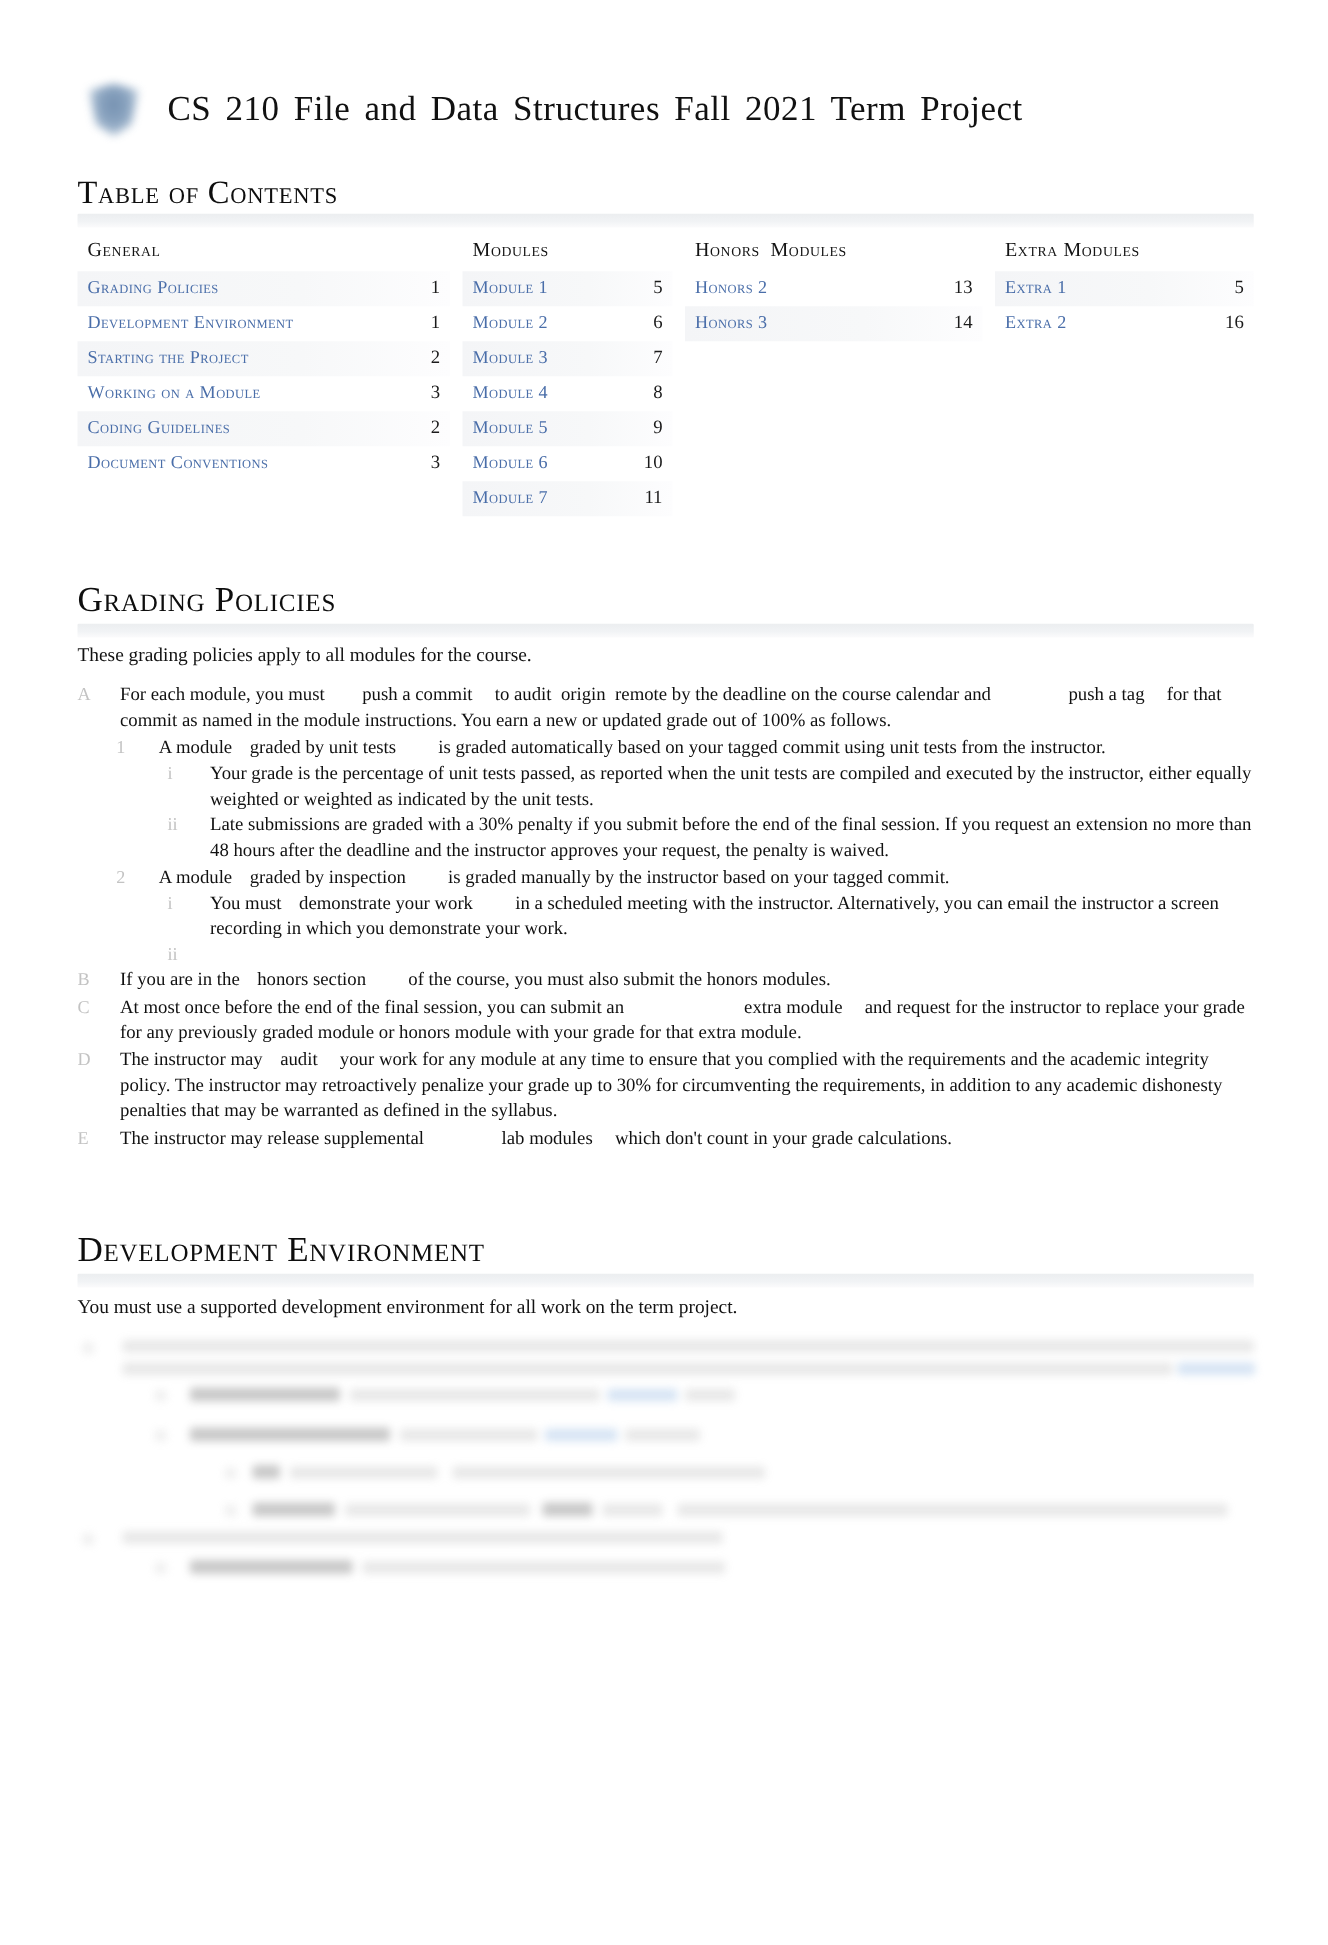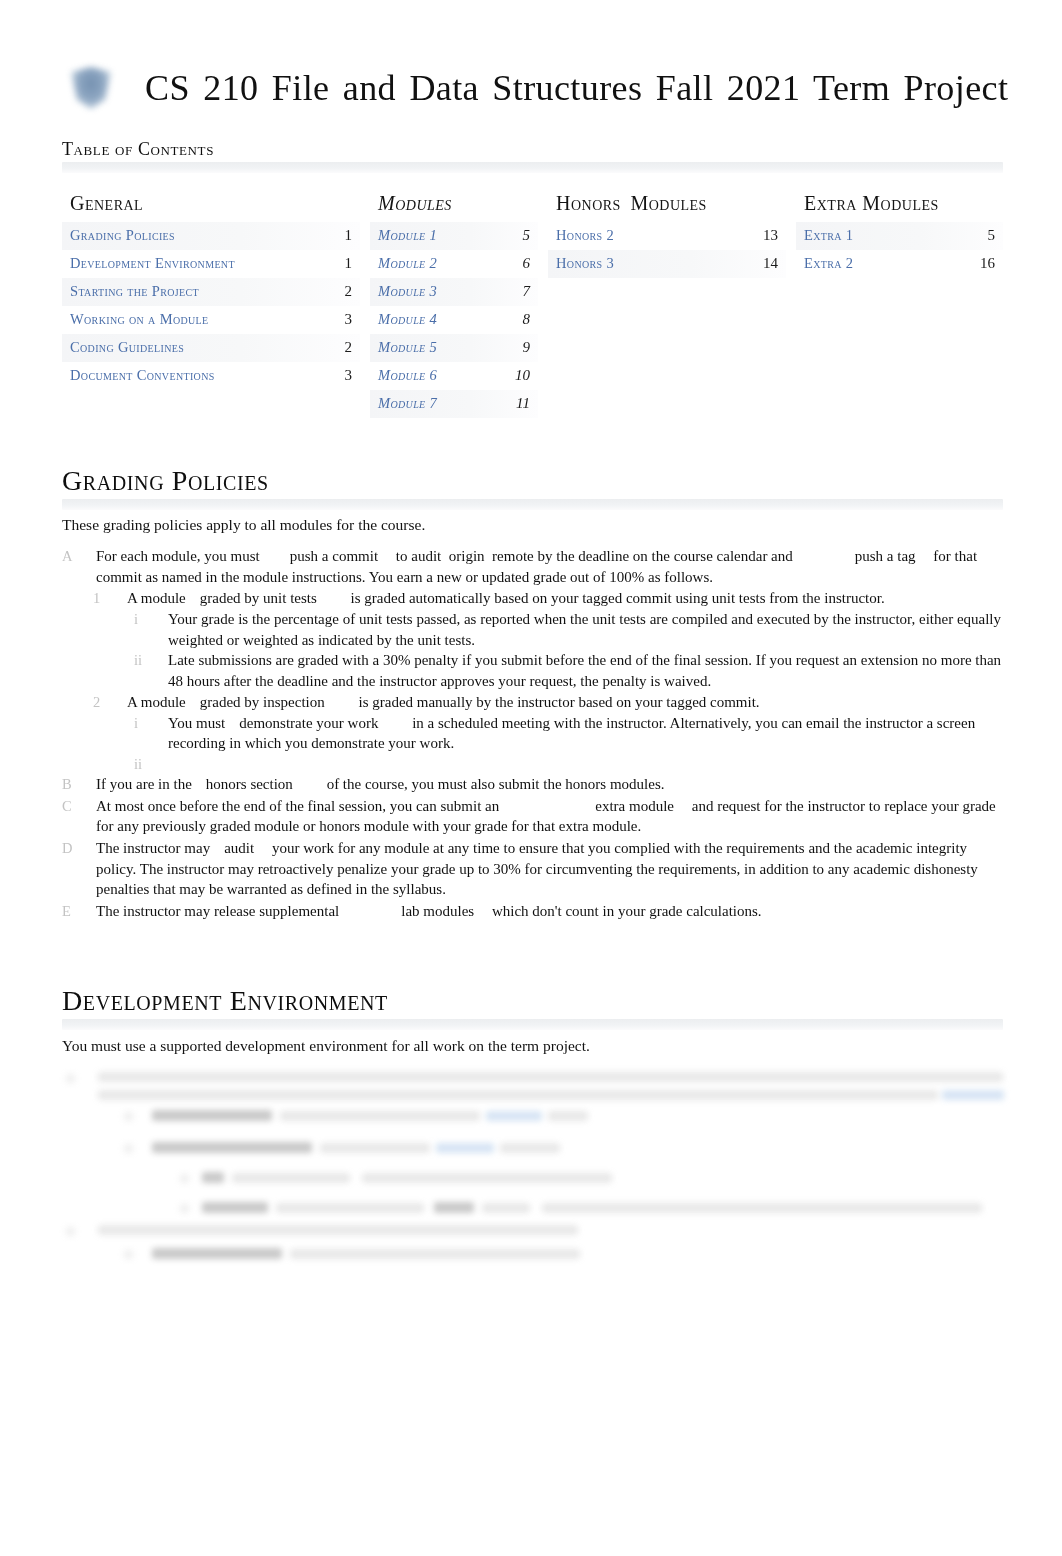--- a/index.html
+++ b/index.html
@@ -42,37 +42,37 @@
     opacity: .85;
   }
   .logo-mark .shield {
     position: absolute;
     left: 9px; top: 8px;
     width: 40px; height: 42px;
     background: radial-gradient(ellipse at 50% 40%, #5d7ea3 0%, #7b98b8 45%, #b9cada 72%, rgba(210,223,234,0) 100%);
     clip-path: polygon(50% 0%, 100% 12%, 86% 78%, 50% 100%, 14% 78%, 0% 12%);
   }
   .doc-title {
-    font-size: 36px;
+    font-size: 28px;
     letter-spacing: .4px;
     word-spacing: 4px;
     color: #111111;
-    margin-left: 25px;
+    margin-left: 14px;
     white-space: nowrap;
     font-weight: normal;
   }
 
   
   .section-head {
     position: absolute;
     left: 62px;
     width: 941px;
   }
   .section-head .h-text {
-    font-size: 18px;
+    font-size: 26px;
     font-variant: small-caps;
     letter-spacing: .6px;
     color: #0e0e0e;
     line-height: 1.08;
     white-space: nowrap;
   }
   .section-head.h1-big .h-text { font-size: 28px; }
   .rule-bar {
     margin-top: 3px;
     height: 11px;
@@ -85,26 +85,26 @@
   .toc {
     position: absolute;
     left: 62px;
     top: 190px;
     width: 941px;
     display: flex;
     gap: 0;
   }
   .toc-col { position: relative; }
   .toc-col.c1 { width: 298px; }
-  .toc-col.c2 { width: 168px; margin-left: 10px; font-style: italic; }
+  .toc-col.c2 { width: 168px; margin-left: 10px; }
   .toc-col.c3 { width: 238px; margin-left: 10px; }
   .toc-col.c4 { width: 207px; margin-left: 10px; }
 
   .toc-col-title {
-    font-size: 20px;
+    font-size: 16px;
     font-variant: small-caps;
     letter-spacing: .5px;
     color: #141414;
     padding: 2px 4px 7px 8px;
     white-space: nowrap;
   }
   .toc-col.c3 .toc-col-title { word-spacing: 4px; }
   .toc-row {
     display: flex;
     justify-content: space-between;

